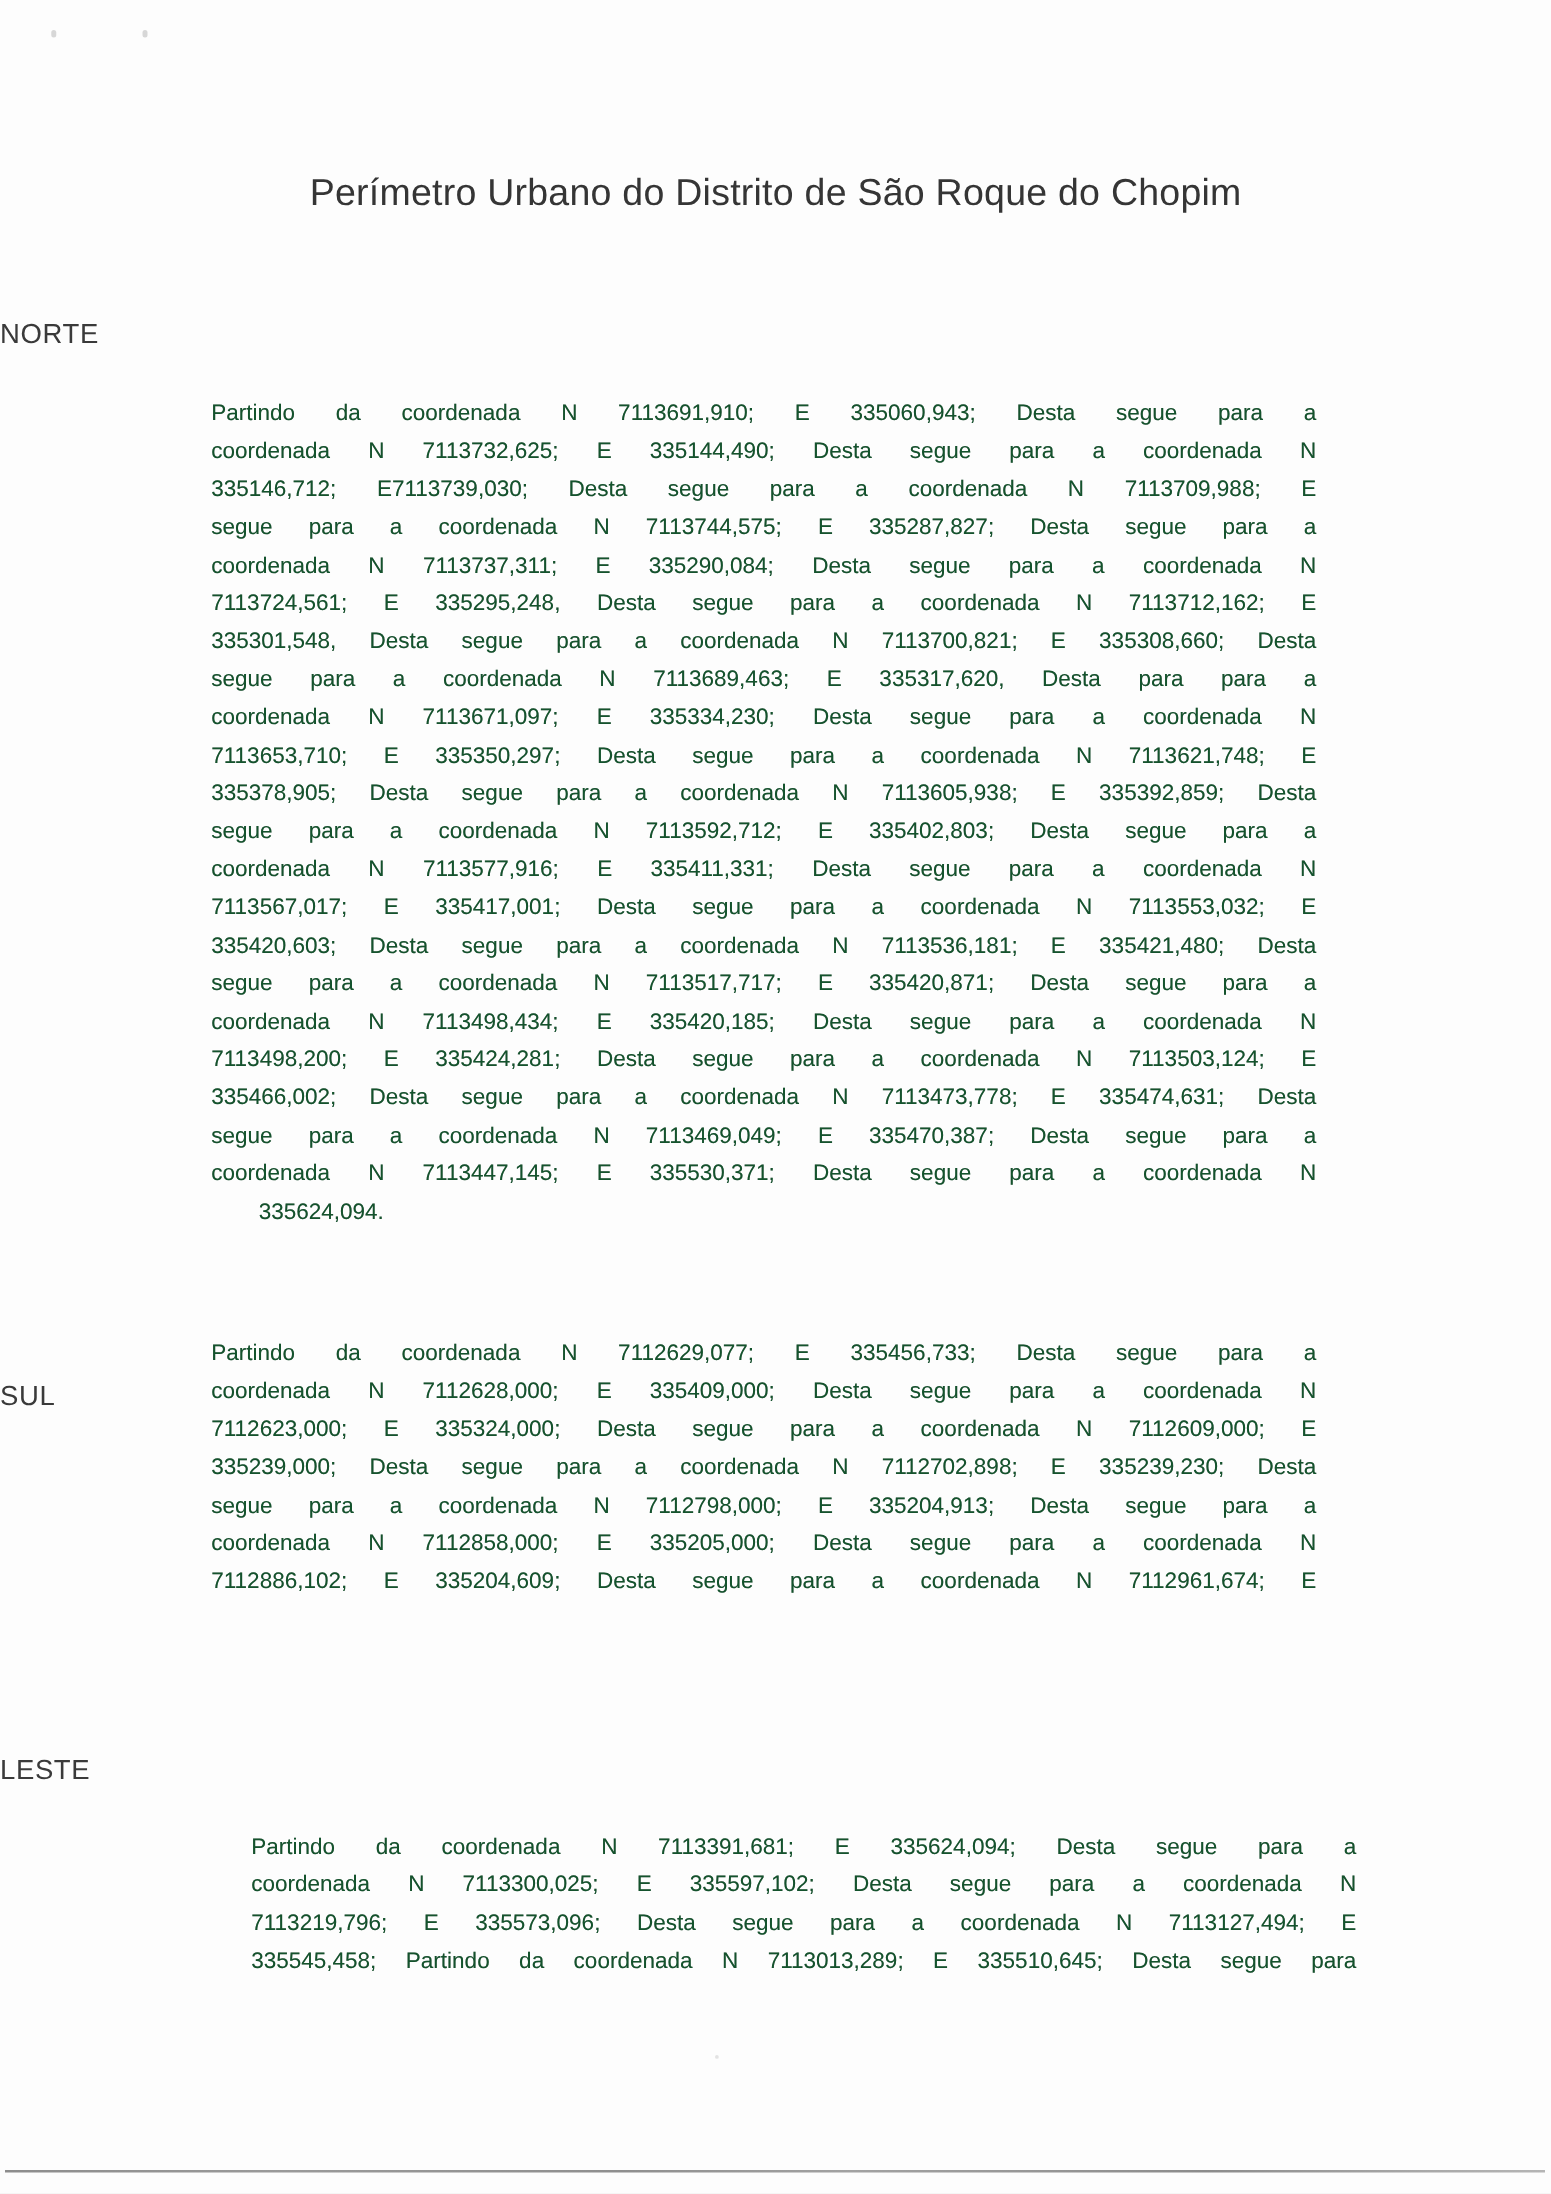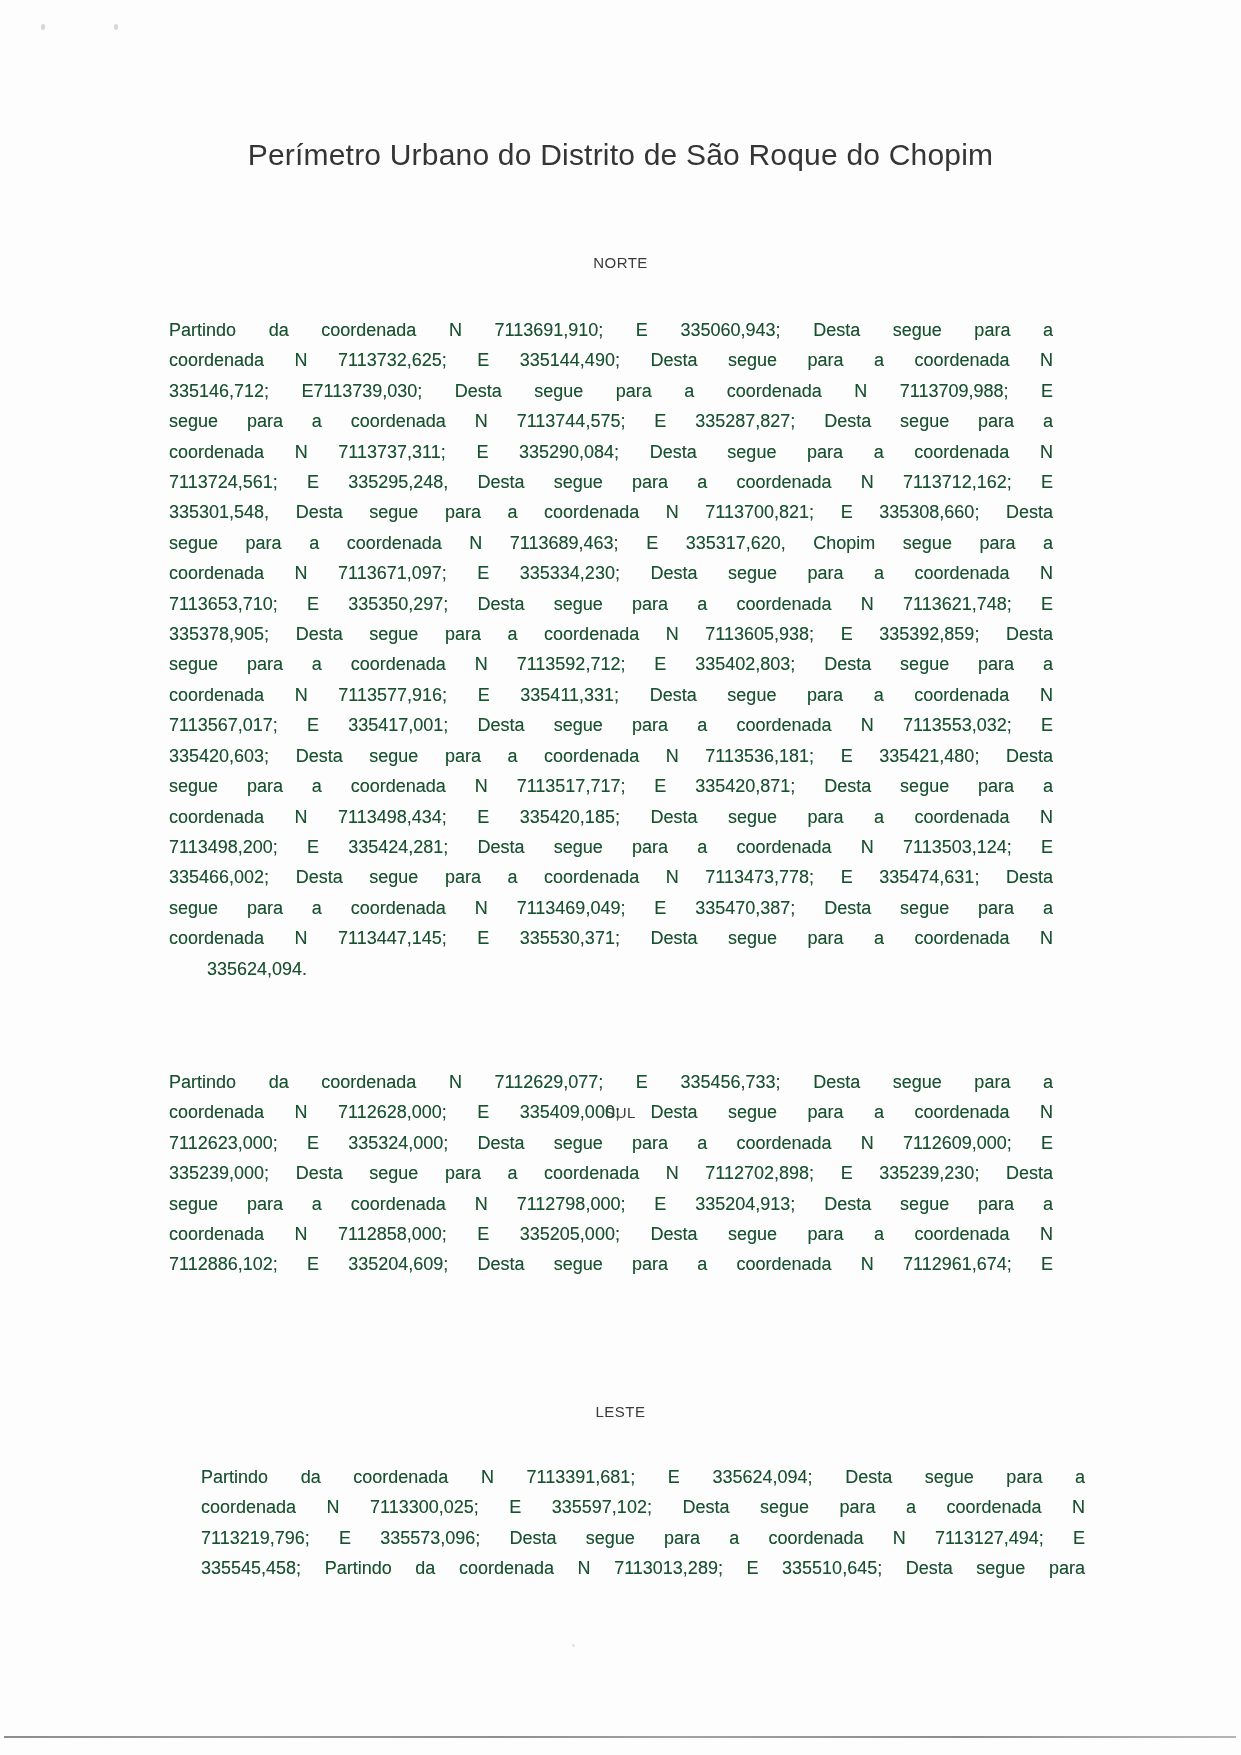--- a/index.html
+++ b/index.html
@@ -27,23 +27,23 @@
     font-weight: 400;
     text-align: center;
     letter-spacing: 0.2px;
     color: #353535;
   }
   .sec-heading {
     position: absolute;
     left: 0;
     width: 1241px;
     margin: 0;
-    font-size: 15px;
+    font-size: 22px;
     font-weight: 400;
-    text-align: center;
+    text-align: left;
     letter-spacing: 0.5px;
     color: #3a3a3a;
   }
   .heading-norte { top: 254px; }
   .heading-sul   { top: 1072px; margin-top: 32px; }
   .heading-leste { top: 1403px; }
   .para {
     position: absolute;
     left: 169px;
     width: 884px;
@@ -99,21 +99,21 @@
 
   <h2 class="sec-heading heading-norte">NORTE</h2>
   <div class="para para-norte">
       <div class="tline">Partindo da coordenada N 7113691,910; E 335060,943; Desta segue para a</div>
       <div class="tline">coordenada N 7113732,625; E 335144,490; Desta segue para a coordenada N</div>
       <div class="tline">335146,712; E7113739,030; Desta segue para a coordenada N 7113709,988; E</div>
       <div class="tline">segue para a coordenada N 7113744,575; E 335287,827; Desta segue para a</div>
       <div class="tline">coordenada N 7113737,311; E 335290,084; Desta segue para a coordenada N</div>
       <div class="tline">7113724,561; E 335295,248, Desta segue para a coordenada N 7113712,162; E</div>
       <div class="tline">335301,548, Desta segue para a coordenada N 7113700,821; E 335308,660; Desta</div>
-      <div class="tline">segue para a coordenada N 7113689,463; E 335317,620, Chopim segue para a</div>
+      <div class="tline">segue para a coordenada N 7113689,463; E 335317,620, Desta para para a</div>
       <div class="tline">coordenada N 7113671,097; E 335334,230; Desta segue para a coordenada N</div>
       <div class="tline">7113653,710; E 335350,297; Desta segue para a coordenada N 7113621,748; E</div>
       <div class="tline">335378,905; Desta segue para a coordenada N 7113605,938; E 335392,859; Desta</div>
       <div class="tline">segue para a coordenada N 7113592,712; E 335402,803; Desta segue para a</div>
       <div class="tline">coordenada N 7113577,916; E 335411,331; Desta segue para a coordenada N</div>
       <div class="tline">7113567,017; E 335417,001; Desta segue para a coordenada N 7113553,032; E</div>
       <div class="tline">335420,603; Desta segue para a coordenada N 7113536,181; E 335421,480; Desta</div>
       <div class="tline">segue para a coordenada N 7113517,717; E 335420,871; Desta segue para a</div>
       <div class="tline">coordenada N 7113498,434; E 335420,185; Desta segue para a coordenada N</div>
       <div class="tline">7113498,200; E 335424,281; Desta segue para a coordenada N 7113503,124; E</div>

